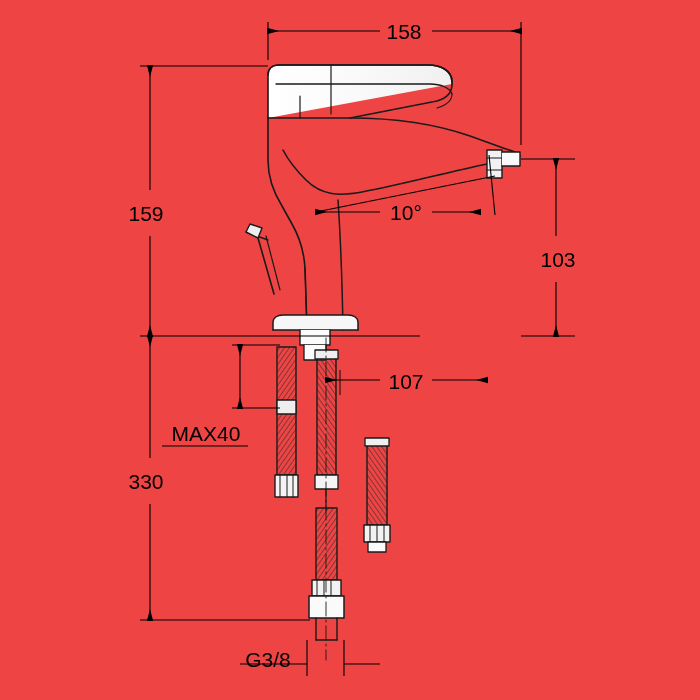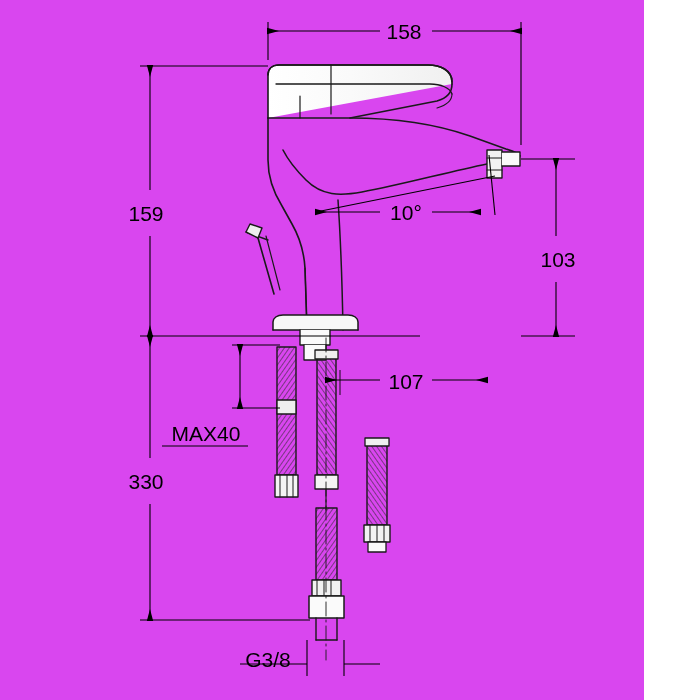--- a/index.html
+++ b/index.html
@@ -5,23 +5,23 @@
   html, body {
     margin: 0;
     padding: 0;
     background: #ffffff;
   }
   body {
     font-family: "Liberation Sans", sans-serif;
   }
   #stage {
     position: relative;
-    width: 644px;
+    width: 700px;
     height: 700px;
-    background: #d946ef;
+    background: #ef4444;
     overflow: hidden;
   }
   #stage svg {
     position: absolute;
     top: 0;
     left: 0;
     width: 700px;
     height: 700px;
   }
   .dimtext {

